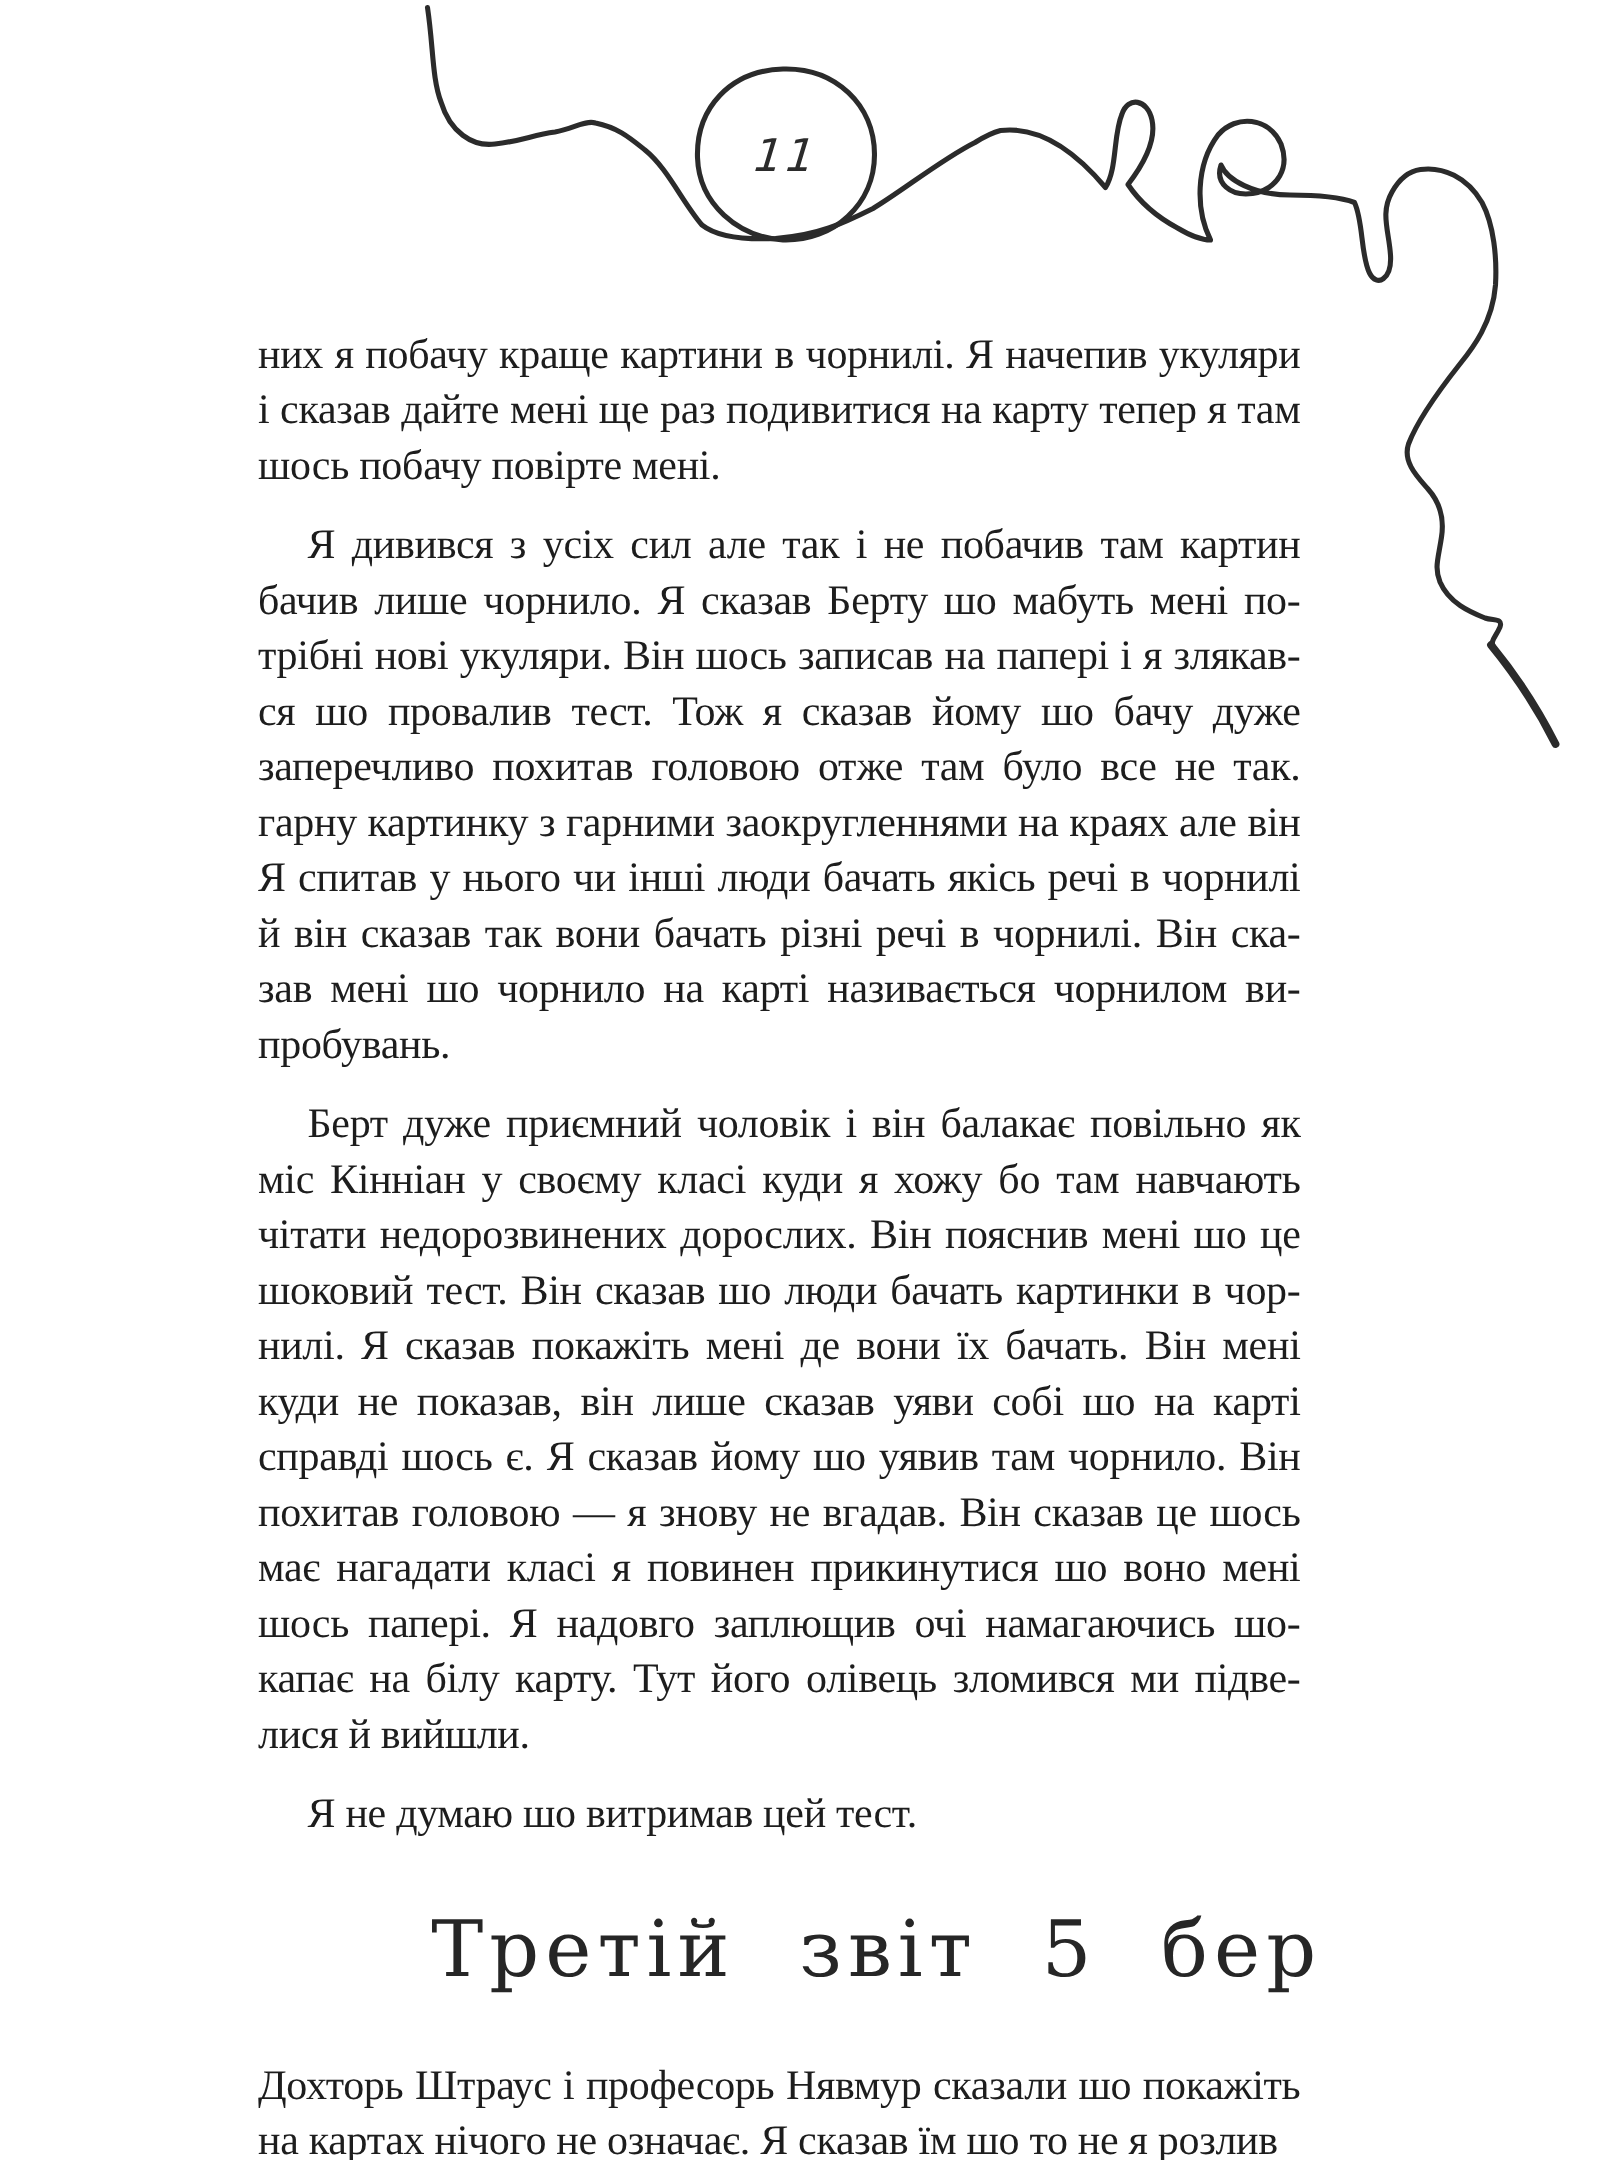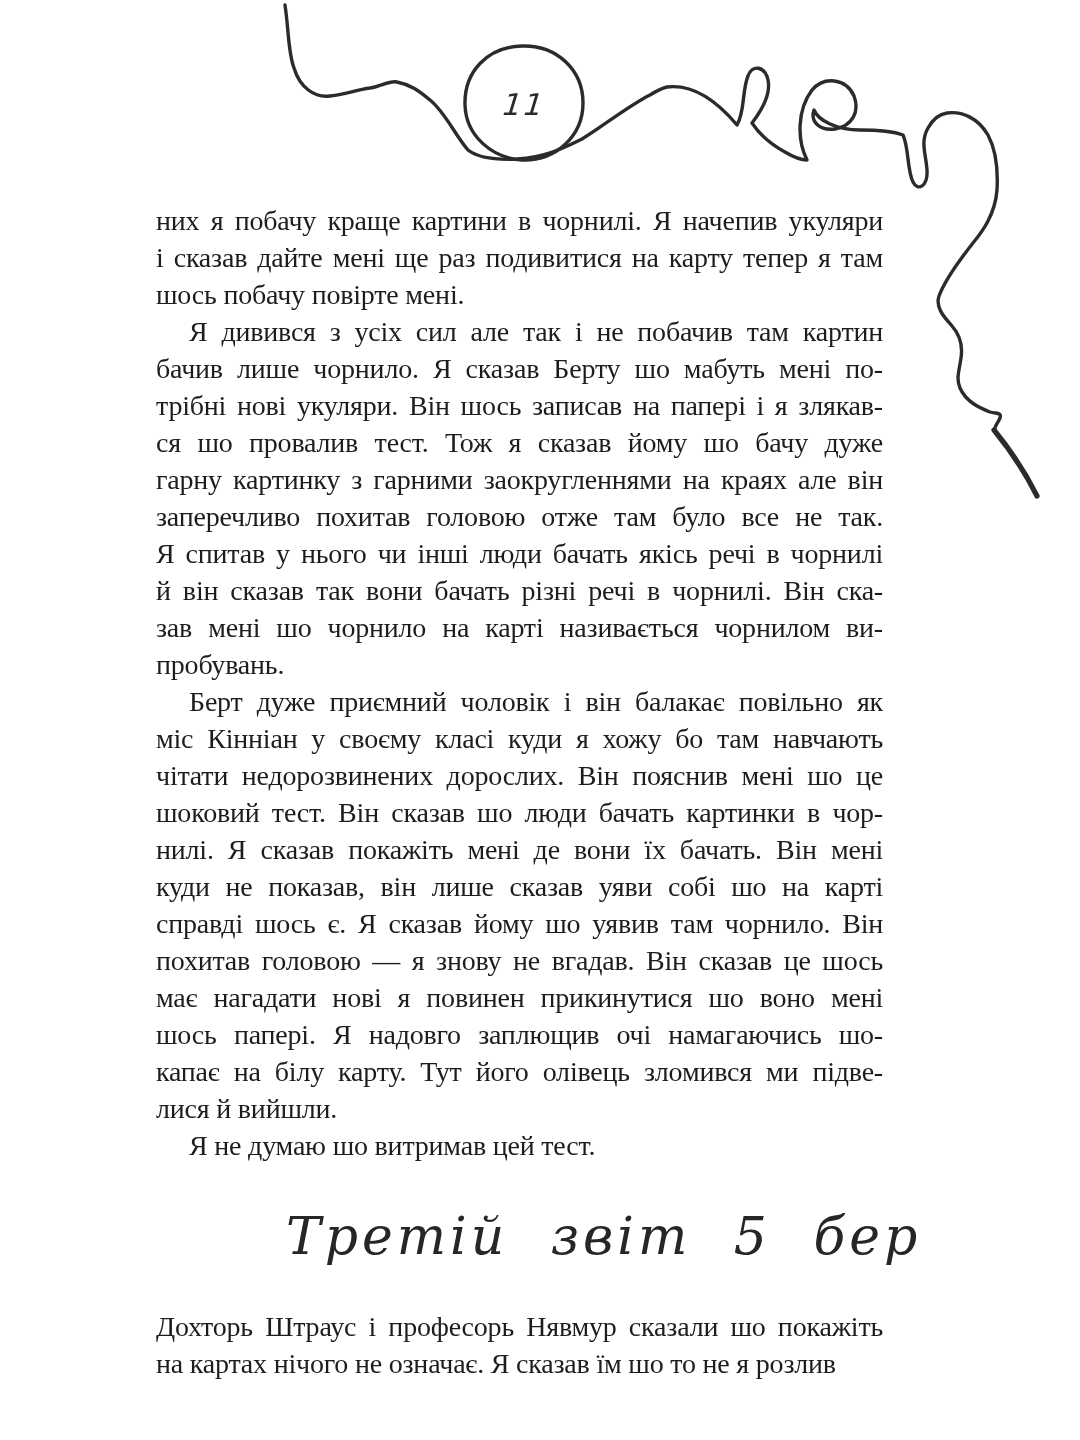--- a/index.html
+++ b/index.html
@@ -30,38 +30,37 @@
     line-height: 1;
     letter-spacing: 2px;
     transform: skewX(-6deg);
     color: #2b2b2b;
   }
   .text-column {
     position: absolute;
     left: 156px; top: 202px;
     width: 727px;
   }
-  .para { margin: 0; padding: 0; }
+  .para { margin: 16px; padding: 0; }
   .line {
     font-size: 28px;
     line-height: 37px;
     letter-spacing: -0.2px;
     text-align: justify;
     text-align-last: justify;
   }
   .line.last { text-align-last: left; }
   .line.indent { text-indent: 33px; }
   .report-heading {
     margin: 26px 0;
     height: 92px;
     line-height: 92px;
     text-align: center;
     padding-left: 130px;
     font-family: "DejaVu Serif", serif;
-    font-style: italic;
     font-weight: 400;
     font-size: 52px;
     letter-spacing: 4px;
     word-spacing: 22px;
     color: #262626;
     white-space: nowrap;
   }
 </style>
 </head>
 <body>
@@ -123,37 +122,37 @@
       <div class="para">
         <div class="line">них я побачу краще картини в чорнилі. Я начепив укуляри</div>
         <div class="line">і сказав дайте мені ще раз подивитися на карту тепер я там</div>
         <div class="line last">шось побачу повірте мені.</div>
       </div>
       <div class="para">
         <div class="line indent">Я дивився з усіх сил але так і не побачив там картин</div>
         <div class="line">бачив лише чорнило. Я сказав Берту шо мабуть мені по-</div>
         <div class="line">трібні нові укуляри. Він шось записав на папері і я злякав-</div>
         <div class="line">ся шо провалив тест. Тож я сказав йому шо бачу дуже</div>
+        <div class="line">заперечливо похитав головою отже там було все не так.</div>
         <div class="line">гарну картинку з гарними заокругленнями на краях але він</div>
-        <div class="line">заперечливо похитав головою отже там було все не так.</div>
         <div class="line">Я спитав у нього чи інші люди бачать якісь речі в чорнилі</div>
         <div class="line">й він сказав так вони бачать різні речі в чорнилі. Він ска-</div>
         <div class="line">зав мені шо чорнило на карті називається чорнилом ви-</div>
         <div class="line last">пробувань.</div>
       </div>
       <div class="para">
         <div class="line indent">Берт дуже приємний чоловік і він балакає повільно як</div>
         <div class="line">міс Кінніан у своєму класі куди я хожу бо там навчають</div>
         <div class="line">чітати недорозвинених дорослих. Він пояснив мені шо це</div>
         <div class="line">шоковий тест. Він сказав шо люди бачать картинки в чор-</div>
         <div class="line">нилі. Я сказав покажіть мені де вони їх бачать. Він мені</div>
         <div class="line">куди не показав, він лише сказав уяви собі шо на карті</div>
         <div class="line">справді шось є. Я сказав йому шо уявив там чорнило. Він</div>
         <div class="line">похитав головою — я знову не вгадав. Він сказав це шось</div>
-        <div class="line">має нагадати нові я повинен прикинутися шо воно мені</div>
+        <div class="line">має нагадати класі я повинен прикинутися шо воно мені</div>
         <div class="line">шось папері. Я надовго заплющив очі намагаючись шо-</div>
         <div class="line">капає на білу карту. Тут його олівець зломився ми підве-</div>
         <div class="line last">лися й вийшли.</div>
       </div>
       <div class="para">
         <div class="line last indent">Я не думаю шо витримав цей тест.</div>
       </div>
       <div class="report-heading">Третій звіт 5 бер</div>
       <div class="para">
         <div class="line">Дохторь Штраус і професорь Нявмур сказали шо покажіть</div>

